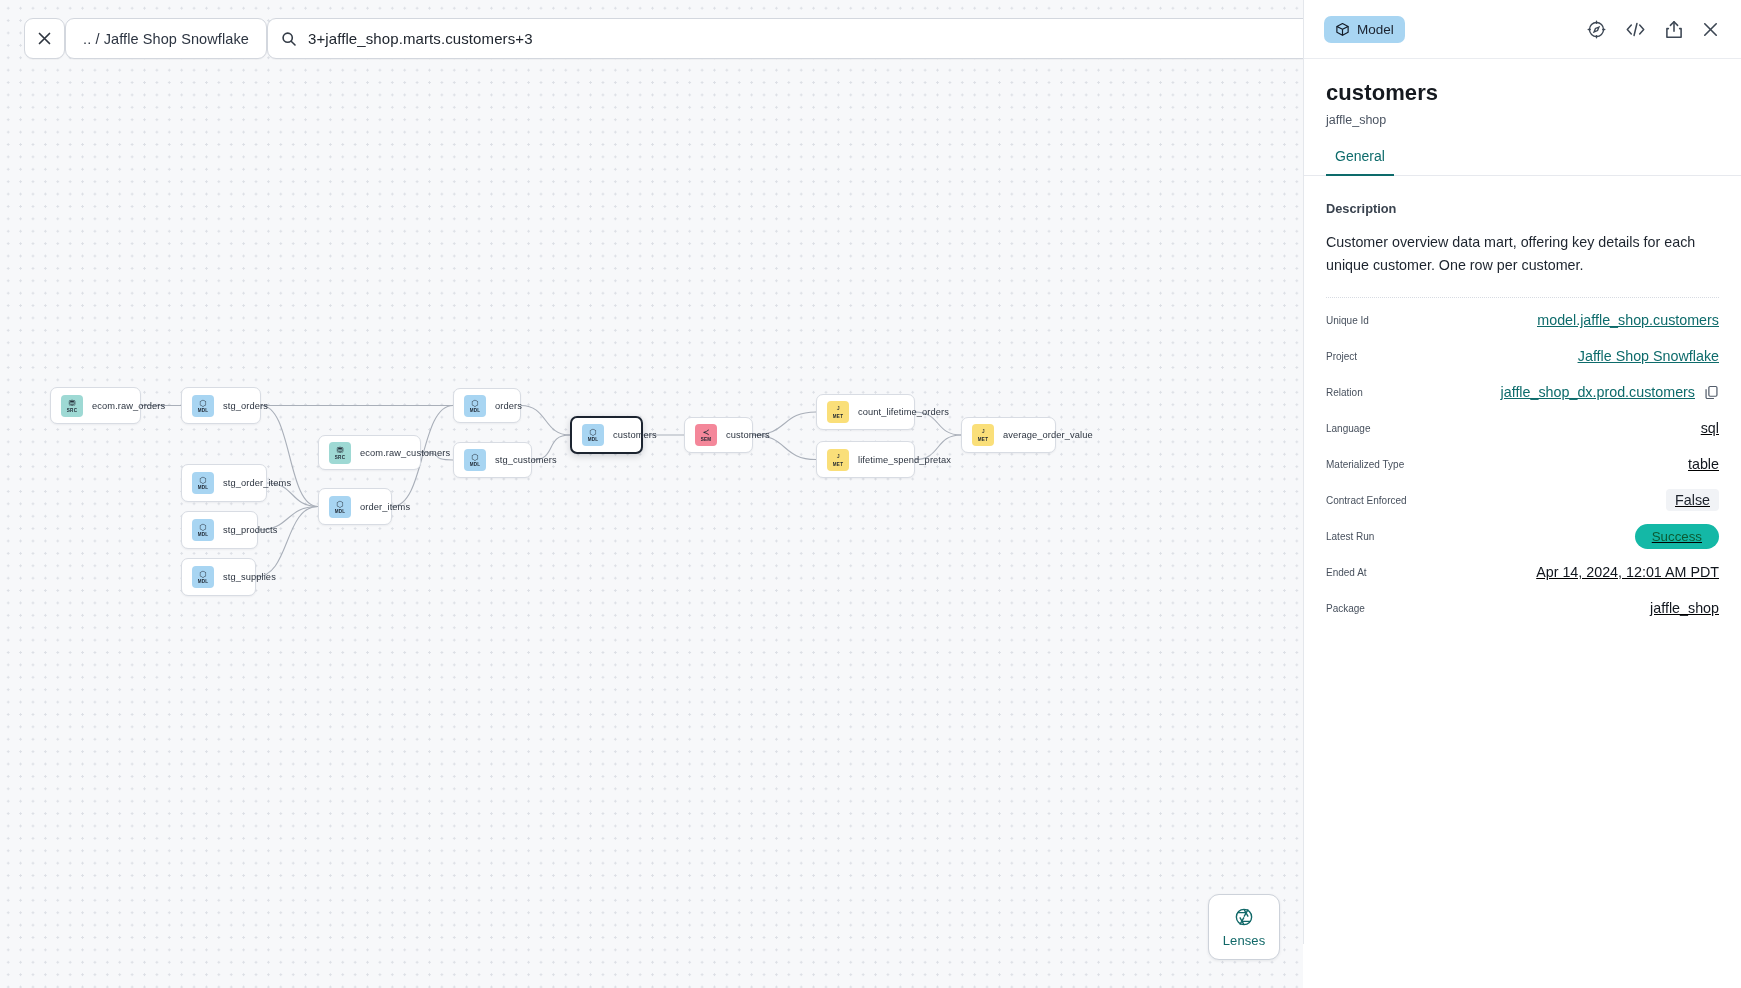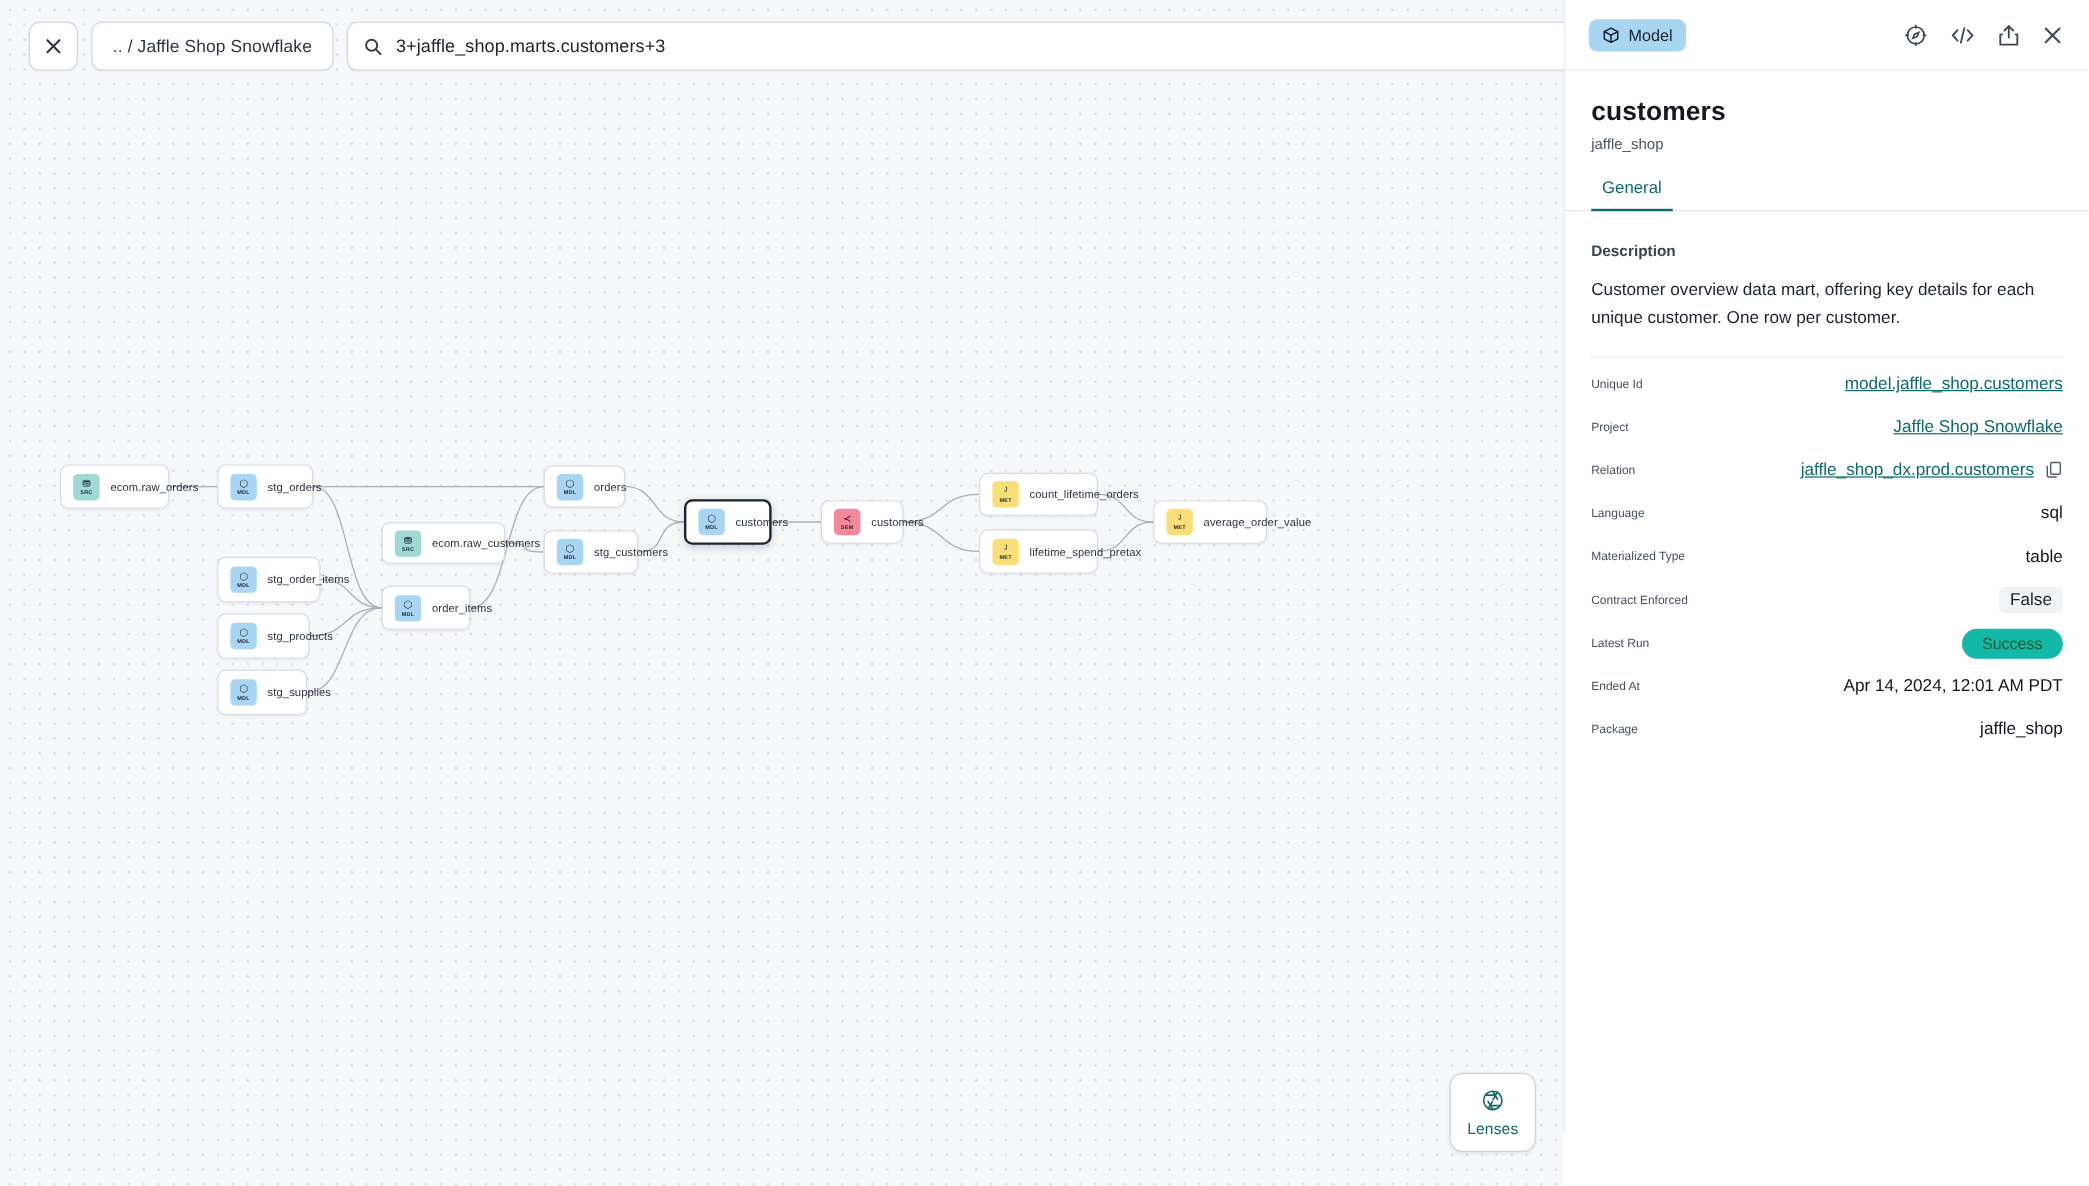--- a/index.html
+++ b/index.html
@@ -20,21 +20,21 @@
     background-image: radial-gradient(#dcdfe5 1.1px, transparent 1.2px);
     background-size: 12.4px 12.4px;
     background-position: 2px 2px;
     flex: 0 0 1303px;
     overflow: hidden;
   }
 
   
   #toolbar {
     position: absolute; top: 18px; left: 24px;
-    display: flex; gap: 11px;
+    display: flex; 
     z-index: 30;
   }
   .tb-btn {
     height: 41px; background: #fff;
     border: 1px solid #d3d7de; border-radius: 9px;
     display: flex; align-items: center; justify-content: center;
     cursor: pointer; color: #2f3640;
     box-shadow: 0 1px 1px rgba(16,24,40,.035);
   }
   #close-btn { width: 41px; }
@@ -156,21 +156,21 @@
     font-size: 14.3px; color: #11161d; text-align: right; white-space: nowrap;
   }
   .row-val.link { color: #0d6b6b; text-decoration: underline; cursor: pointer; }
   .row-val.chip {
     background: #f1f3f6; border-radius: 4px; padding: 3px 9px; color: #1b212a;
   }
   .row-val.pill {
     background: #14b8a6; color: #0c5b33; border-radius: 14px;
     padding: 5px 17px; font-size: 13.3px;
   }
-  .val-wrap { display: flex; align-items: flex-start; gap: 9px; }
+  .val-wrap { display: flex; align-items: center; gap: 9px; text-decoration: underline; }
   .copy-ic { cursor: pointer; display: flex; color: #525c6a; }
 </style>
 </head>
 <body>
 
 <div id="app">
 
   <div id="canvas">
 
     <svg id="edges" viewBox="0 0 1303 988">

